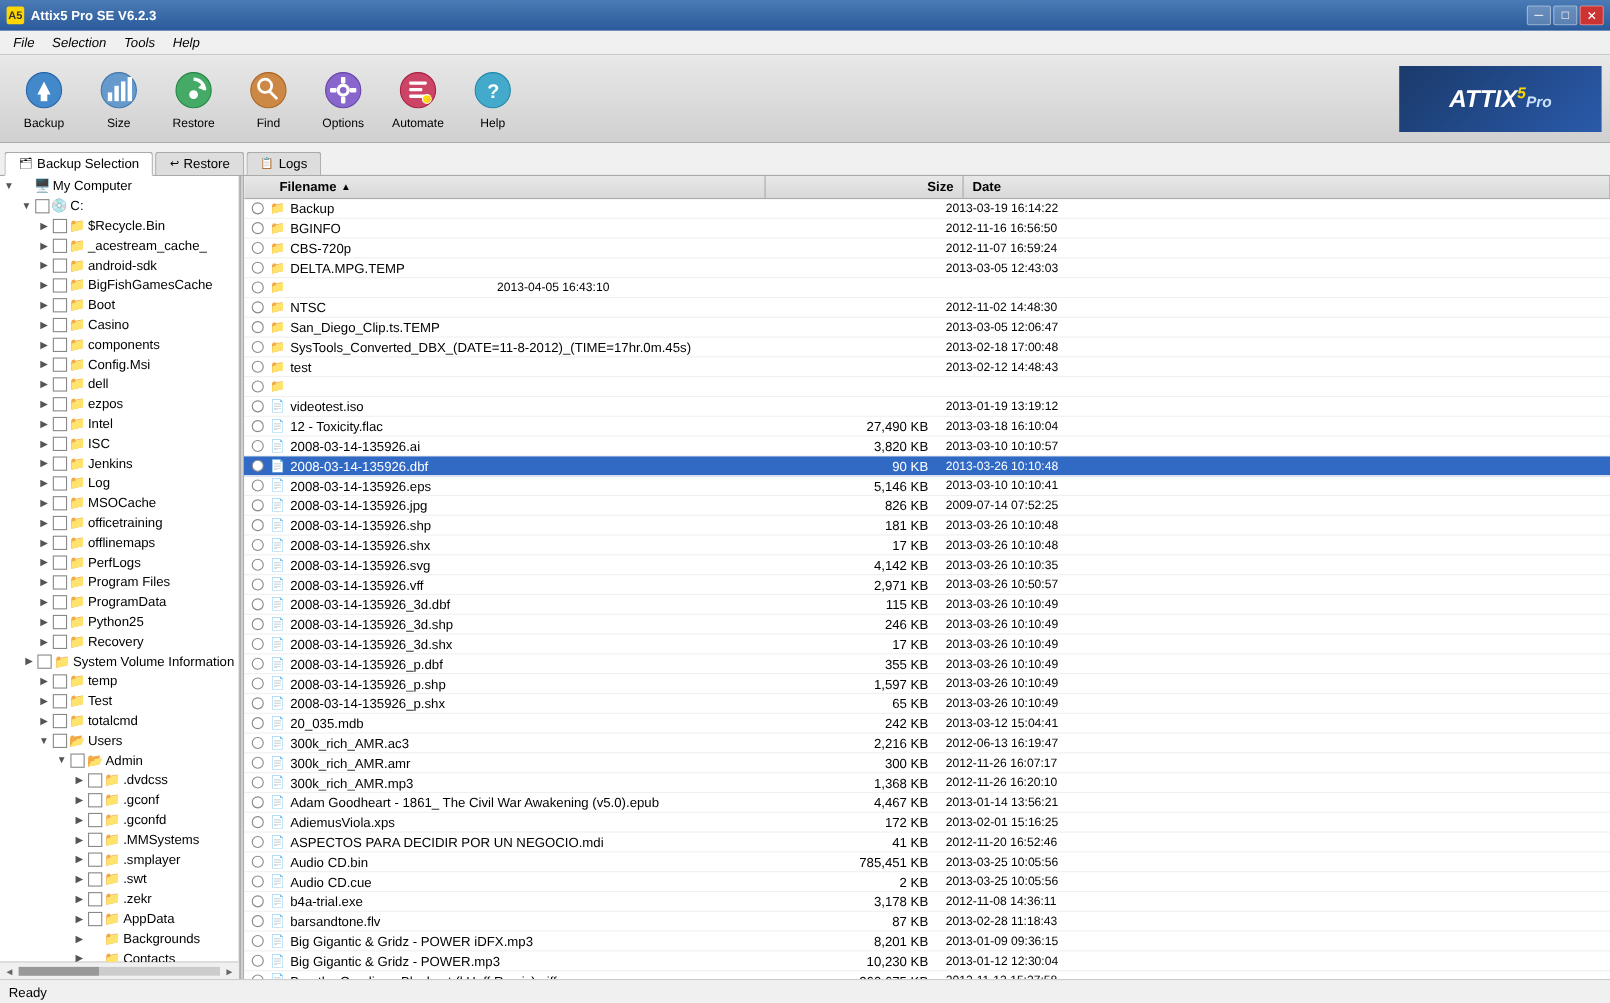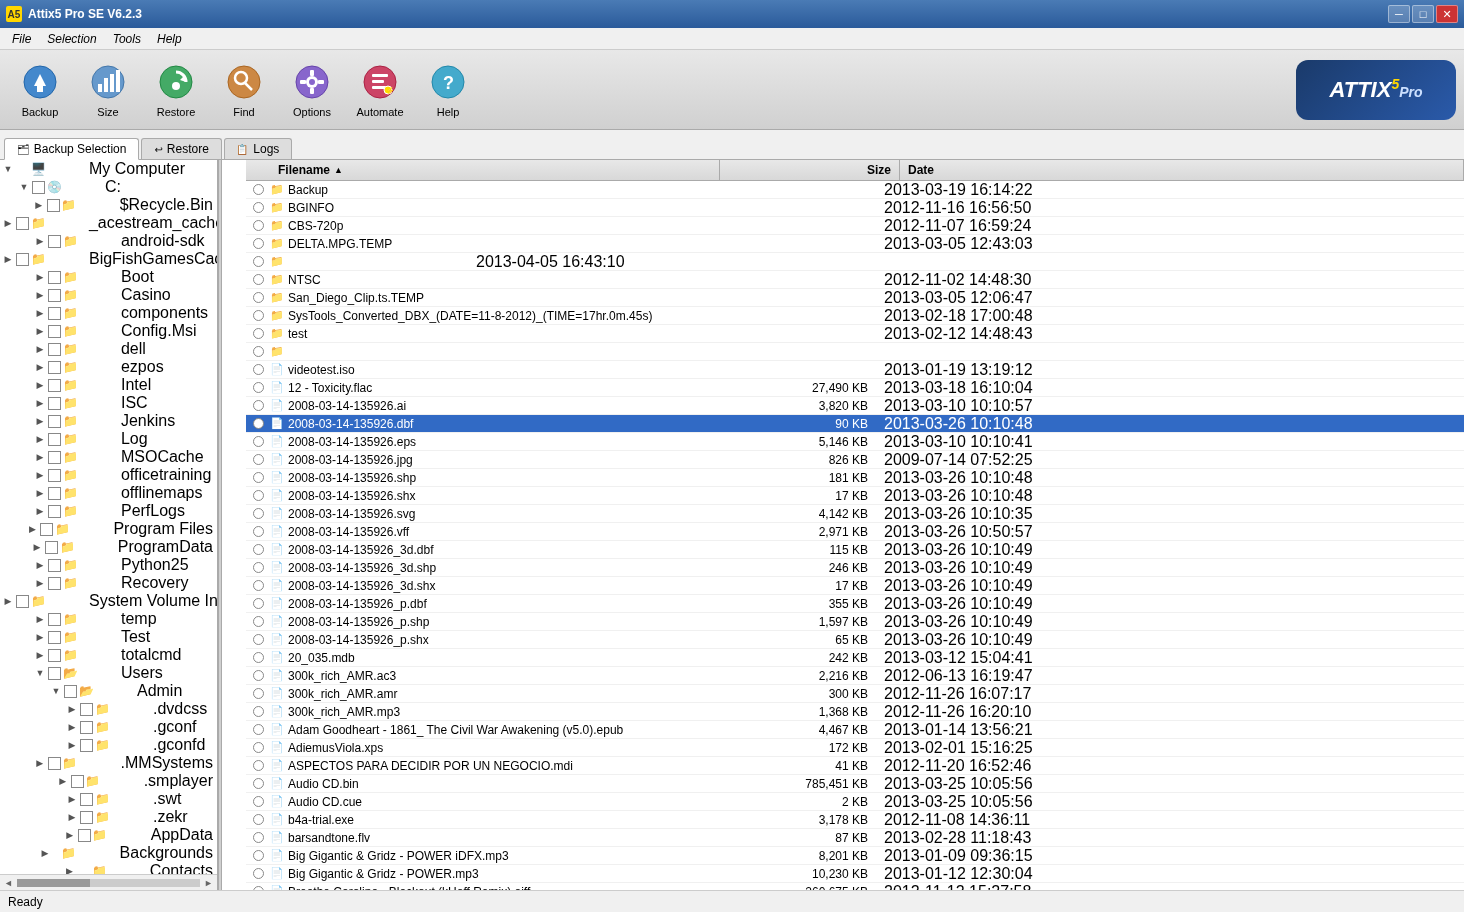--- a/index.html
+++ b/index.html
@@ -53,24 +53,24 @@
       border: 1px solid transparent;
       background: transparent;
       cursor: pointer;
       border-radius: 3px;
       font-size: 11px;
       gap: 4px;
     }
     .tool-icon { width: 40px; height: 40px; display: flex; align-items: center; justify-content: center; }
     .toolbar-logo { margin-left: auto; }
     .logo-box {
-      width: 160px; height: 60px;
+      width: 184px; height: 60px;
       background: linear-gradient(135deg, #1a3a6a, #2a5aaa);
       display: flex; align-items: center; justify-content: center;
-      border-radius: 12px;
+      border-radius: 0;
     }
     .logo-text { color: white; font-size: 22px; font-weight: bold; font-style: italic; }
     .logo-sup { font-size: 14px; color: #ffd700; vertical-align: super; }
 
     
     .tab-bar {
       background: #f0f0f0;
       border-bottom: 1px solid #aaa;
       display: flex;
       align-items: flex-end;
@@ -125,39 +125,38 @@
     }
     .tree-checkbox {
       width: 13px; height: 13px;
       border: 1px solid #888;
       background: white;
       display: inline-flex; align-items: center; justify-content: center;
       flex-shrink: 0;
       margin-right: 2px;
     }
     .tree-folder-icon { font-size: 12px; margin-right: 2px; flex-shrink: 0; }
-    .tree-label { font-size: 16px; margin-left: 41px; }
+    .tree-label { font-size: 12px; }
 
     
     .splitter {
       width: 4px;
       background: #d0d0d0;
       cursor: col-resize;
       border-left: 1px solid #aaa;
       border-right: 1px solid #aaa;
     }
 
     
     .file-panel {
       flex: 1;
       display: flex;
       flex-direction: column;
       background: white;
       overflow: hidden;
-      padding-left: 24px;
     }
     .file-header {
       display: flex;
       background: linear-gradient(to bottom, #e8e8e8, #d8d8d8);
       border-bottom: 1px solid #aaa;
       flex-shrink: 0;
     }
     .file-header-cell {
       padding: 3px 8px;
       font-size: 12px;
@@ -195,21 +194,21 @@
     }
     .file-radio.filled-blue::after {
       content: '';
       width: 5px; height: 5px;
       border-radius: 50%;
       background: white;
     }
     .file-icon { width: 18px; font-size: 11px; flex-shrink: 0; }
     .file-name { width: 408px; min-width: 408px; font-size: 12px; overflow: hidden; text-overflow: ellipsis; white-space: nowrap; }
     .file-size { width: 180px; min-width: 180px; font-size: 12px; text-align: right; padding-right: 8px; }
-    .file-date { flex: 1; font-size: 16px; padding-left: 8px; }
+    .file-date { flex: 1; font-size: 11px; padding-left: 8px; }
 
     
     .status-bar {
       background: #f0f0f0;
       border-top: 1px solid #ccc;
       height: 22px;
       display: flex;
       align-items: center;
       padding: 0 8px;
       font-size: 12px;

